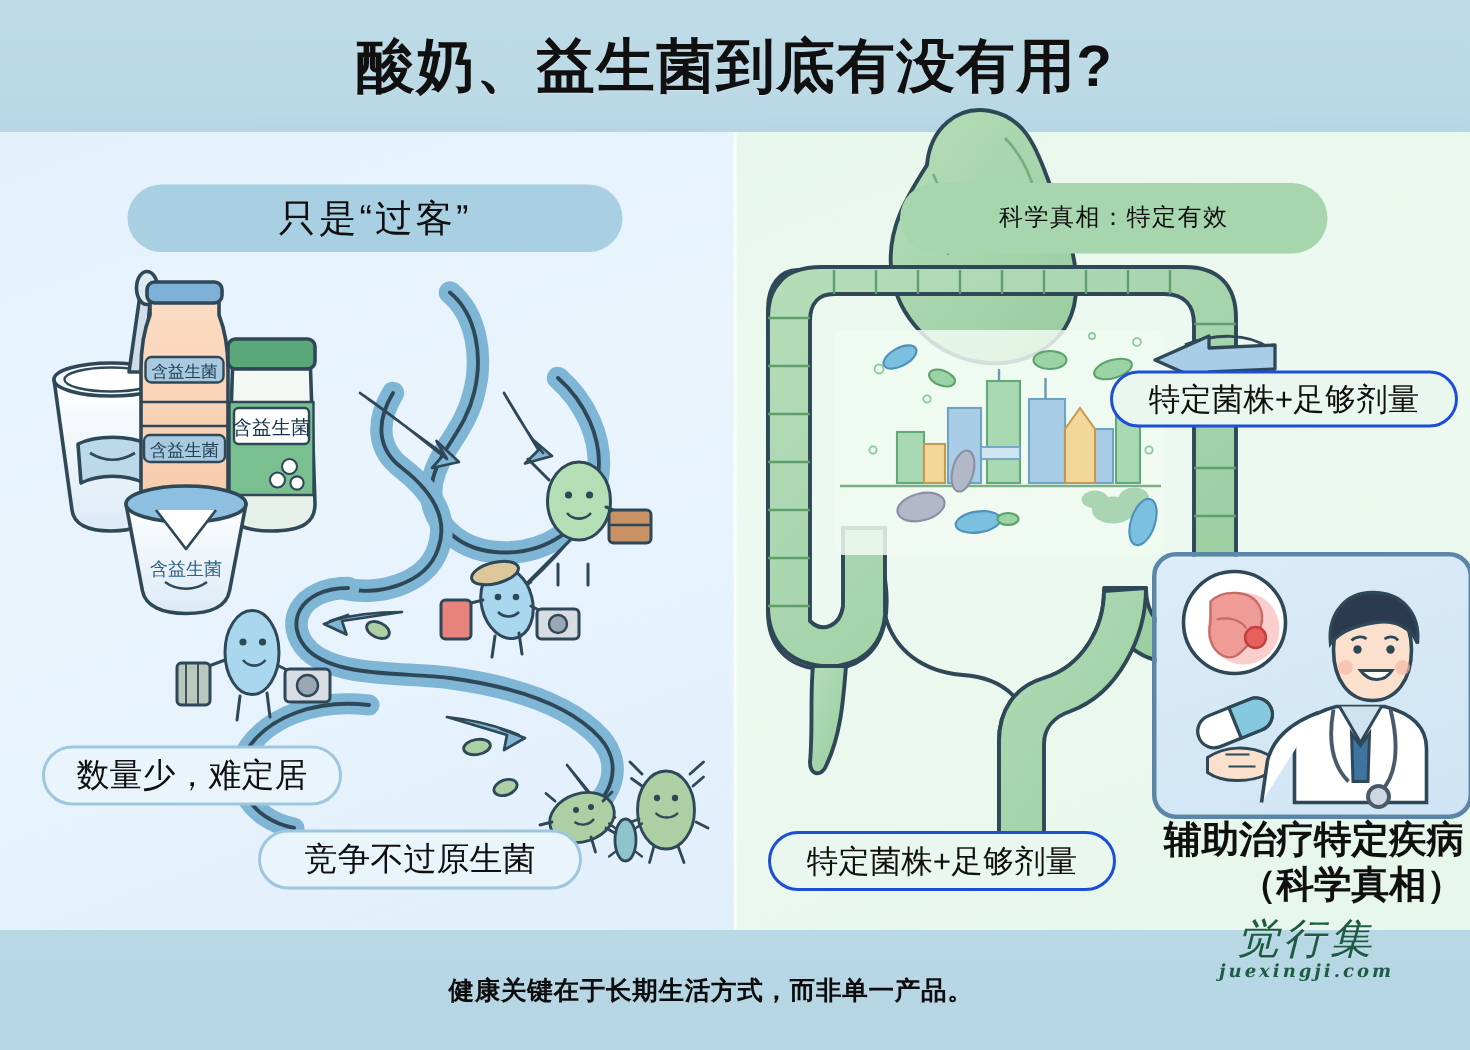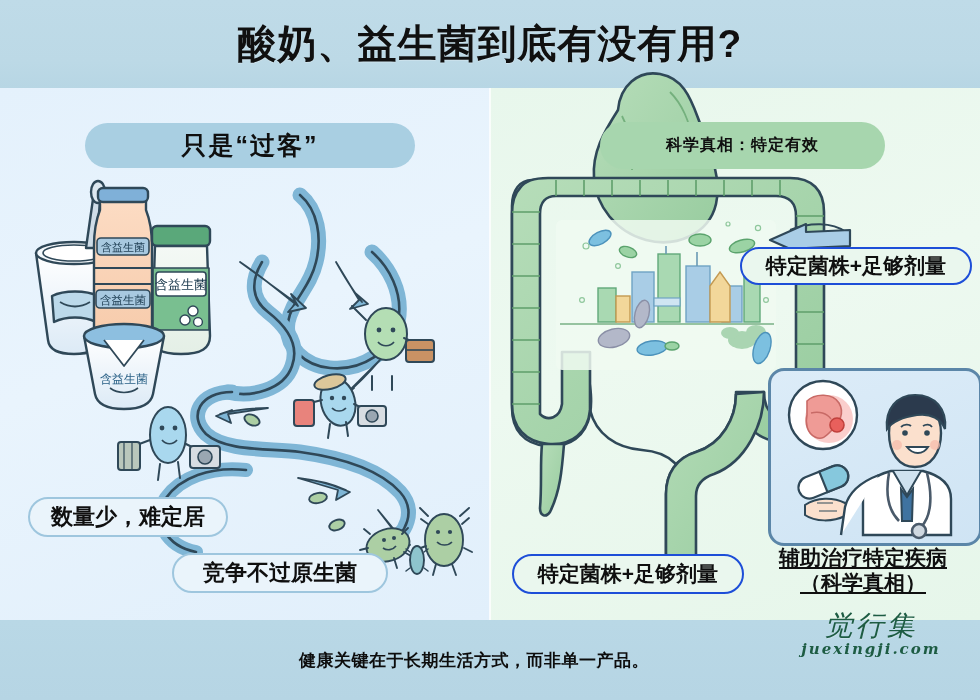--- a/index.html
+++ b/index.html
@@ -25,21 +25,21 @@
   
   .panels{position:absolute;left:0;top:88px;width:980px;height:532px;}
   .panel{position:absolute;top:0;height:532px;}
   .panel-left{left:0;width:490px;background:linear-gradient(160deg,#e4f1fc 0%,#e9f4fd 45%,#e1effb 100%);}
   .panel-right{left:490px;width:490px;background:linear-gradient(160deg,#e8f7ec 0%,#edf9f0 45%,#e6f6ea 100%);}
   .divider{position:absolute;left:489px;top:0;width:2px;height:532px;background:rgba(255,255,255,.75);}
 
   
   .pill{
     position:absolute;display:flex;align-items:center;justify-content:center;
-    font-weight:bold;color:#0f0f0f;white-space:nowrap;box-sizing:border-box;
+    font-weight:normal;color:#0f0f0f;white-space:nowrap;box-sizing:border-box;
   }
   .pill-head-blue{
     left:85px;top:123px;width:330px;height:45px;border-radius:23px;
     background:#a9cfe2;font-size:25px;letter-spacing:2px;
   }
   .pill-head-green{
     left:600px;top:122px;width:285px;height:47px;border-radius:24px;
     background:#a7d6ae;font-size:16px;letter-spacing:1px;
   }
   .pill-outline-blue{
@@ -47,43 +47,43 @@
   }
   .pill-outline-green{
     border:2px solid #1d4ed8;background:#eaf7ee;border-radius:20px;font-size:21px;
   }
   .pill-few{left:28px;top:497px;width:200px;height:40px;}
   .pill-compete{left:172px;top:553px;width:216px;height:40px;}
   .pill-strain-top{left:740px;top:247px;width:232px;height:38px;}
   .pill-strain-bottom{left:512px;top:554px;width:232px;height:40px;}
 
   .doc-caption{
-    position:absolute;left:750px;top:546px;width:226px;text-align:center;
-    font-size:21px;font-weight:bold;color:#101010;line-height:1.18;text-decoration:underline;
+    position:absolute;left:750px;top:546px;width:226px;text-align:right;
+    font-size:25px;font-weight:bold;color:#101010;line-height:1.18;
   }
 
   
   .footer{
     position:absolute;left:0;top:620px;width:980px;height:80px;
     background:linear-gradient(180deg,#b9d8e6 0%,#b6d5e4 100%);
     display:flex;align-items:center;justify-content:center;
   }
   .footer-text{
     font-size:17px;font-weight:bold;color:#0d0d0d;letter-spacing:.5px;white-space:nowrap;
     margin-right:32px;
   }
   .watermark{position:absolute;right:14px;top:612px;width:190px;text-align:center;pointer-events:none;}
   .wm-cn{
     font-family:"DejaVu Serif","Liberation Serif",serif;
     font-size:28px;font-weight:normal;color:#1d5c43;font-style:italic;
     letter-spacing:3px;line-height:.98;text-shadow:0 1px 1px rgba(255,255,255,.3);
   }
   .wm-en{
     font-family:"DejaVu Serif","Liberation Serif",serif;
-    font-size:15px;font-style:italic;font-weight:bold;color:#1d5c43;letter-spacing:2px;margin-top:1px;
+    font-size:12px;font-style:italic;font-weight:bold;color:#1d5c43;letter-spacing:2px;margin-top:1px;
   }
 
   .art{position:absolute;left:0;top:0;}
   .card-doctor{
     position:absolute;left:768px;top:368px;width:208px;height:172px;
     border:3px solid #5b86a8;border-radius:16px;
     background:linear-gradient(160deg,#dcecf8,#cfe4f4);
     overflow:hidden;
   }
 </style>

